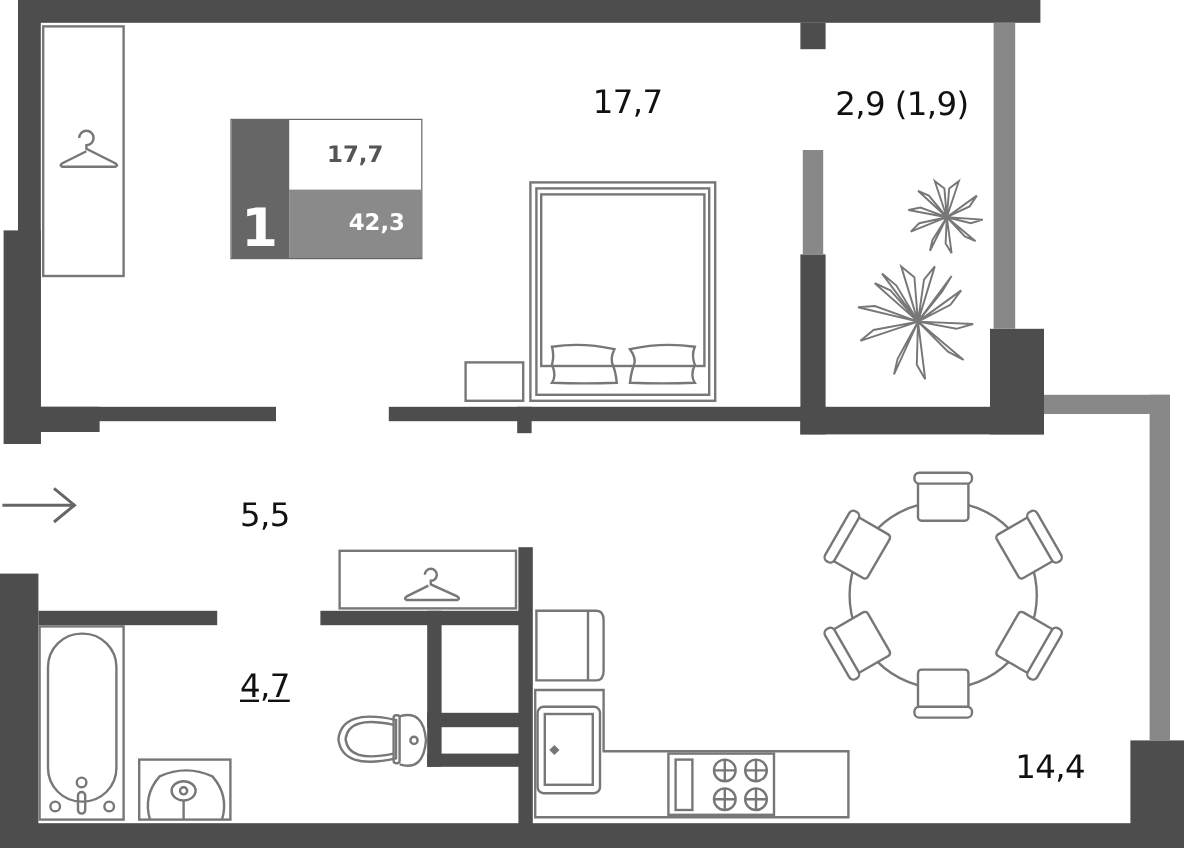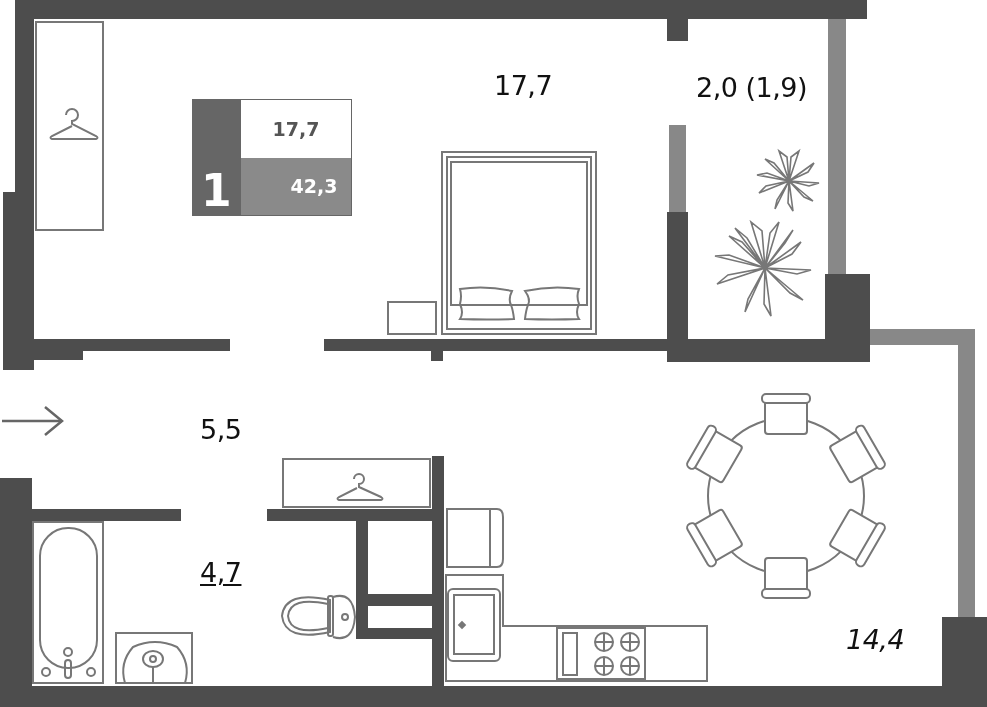--- a/index.html
+++ b/index.html
@@ -190,16 +190,16 @@
   <div class="badge-num">
     <span>1</span>
   </div>
   <div class="badge-rows">
     <div class="badge-row">17,7</div>
     <div class="badge-row mid">42,3</div>
   </div>
 </div>
 
 <div class="room-label" style="left:494px; top:72px;">17,7</div>
-<div class="room-label" style="left:696px; top:74px;">2,0 (1,9)</div>
+<div class="room-label" style="left:696px; top:74px;">2,9 (1,9)</div>
 <div class="room-label" style="left:200px; top:416px;text-align:right;">5,5</div>
 <div class="room-label" style="left:200px; top:559px;text-decoration:underline;">4,7</div>
-<div class="room-label" style="left:846px; top:626px;font-style:italic;">14,4</div>
+<div class="room-label" style="left:846px; top:626px;">14,4</div>
 
 </body></html>

